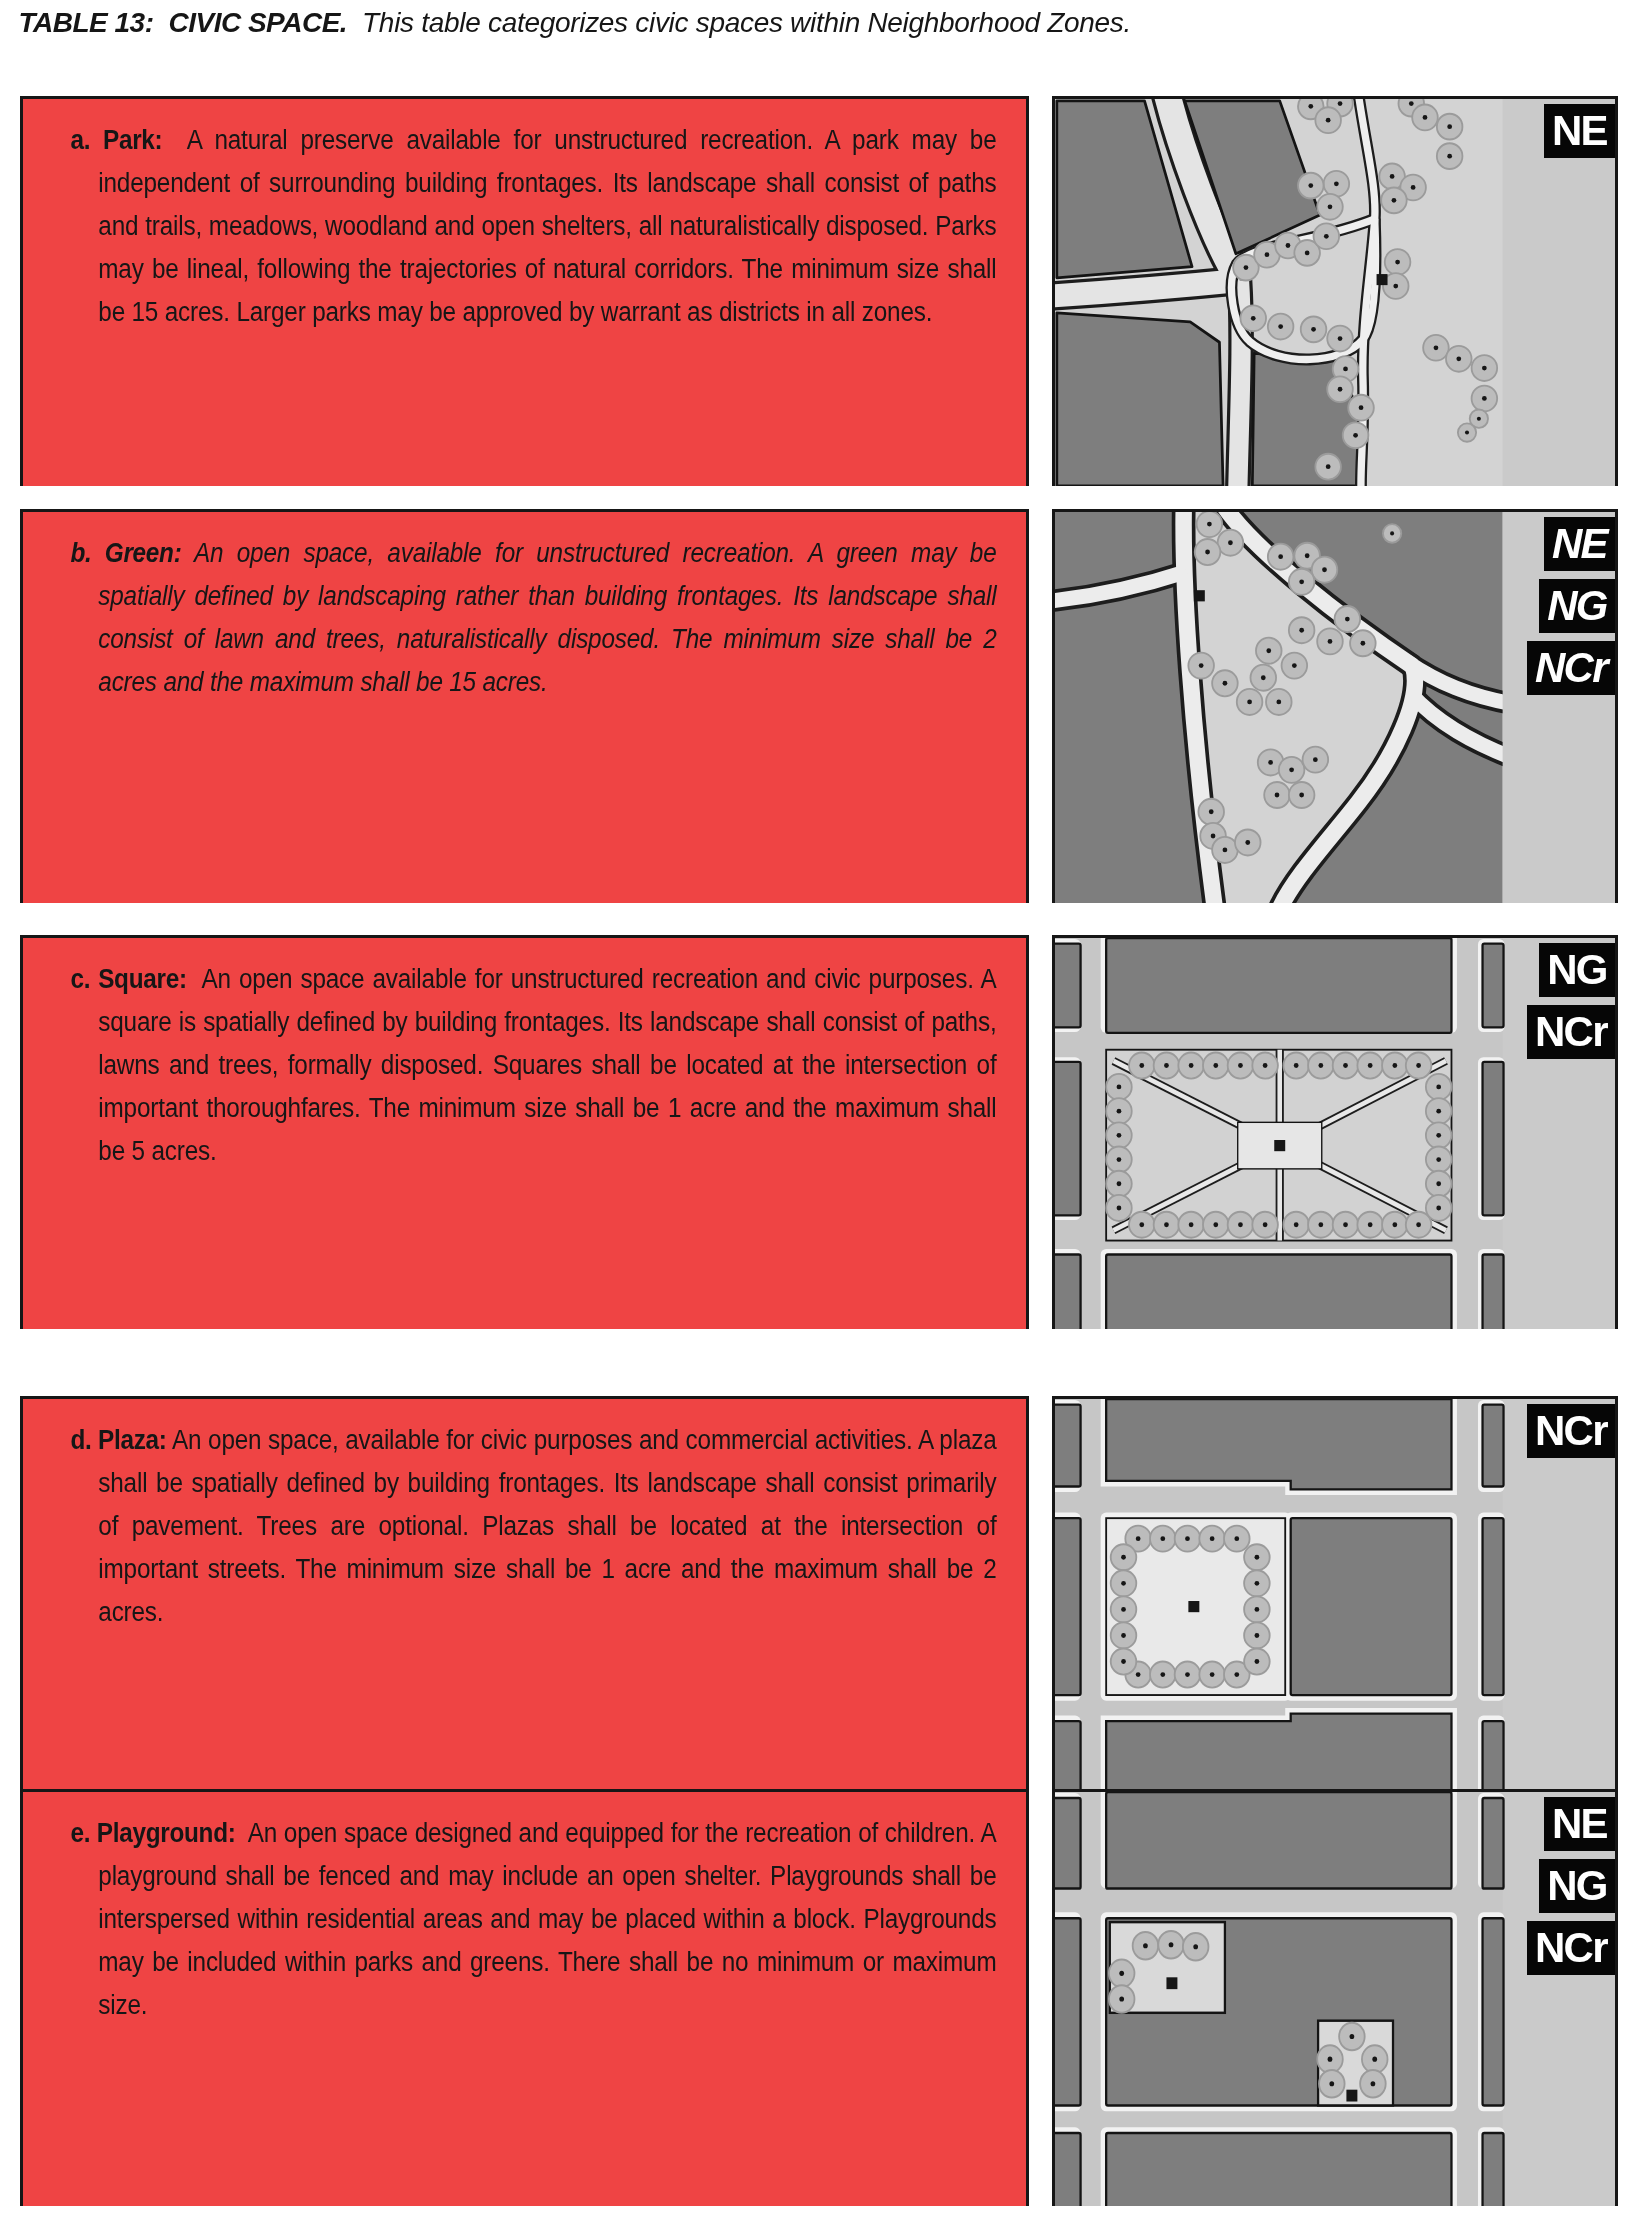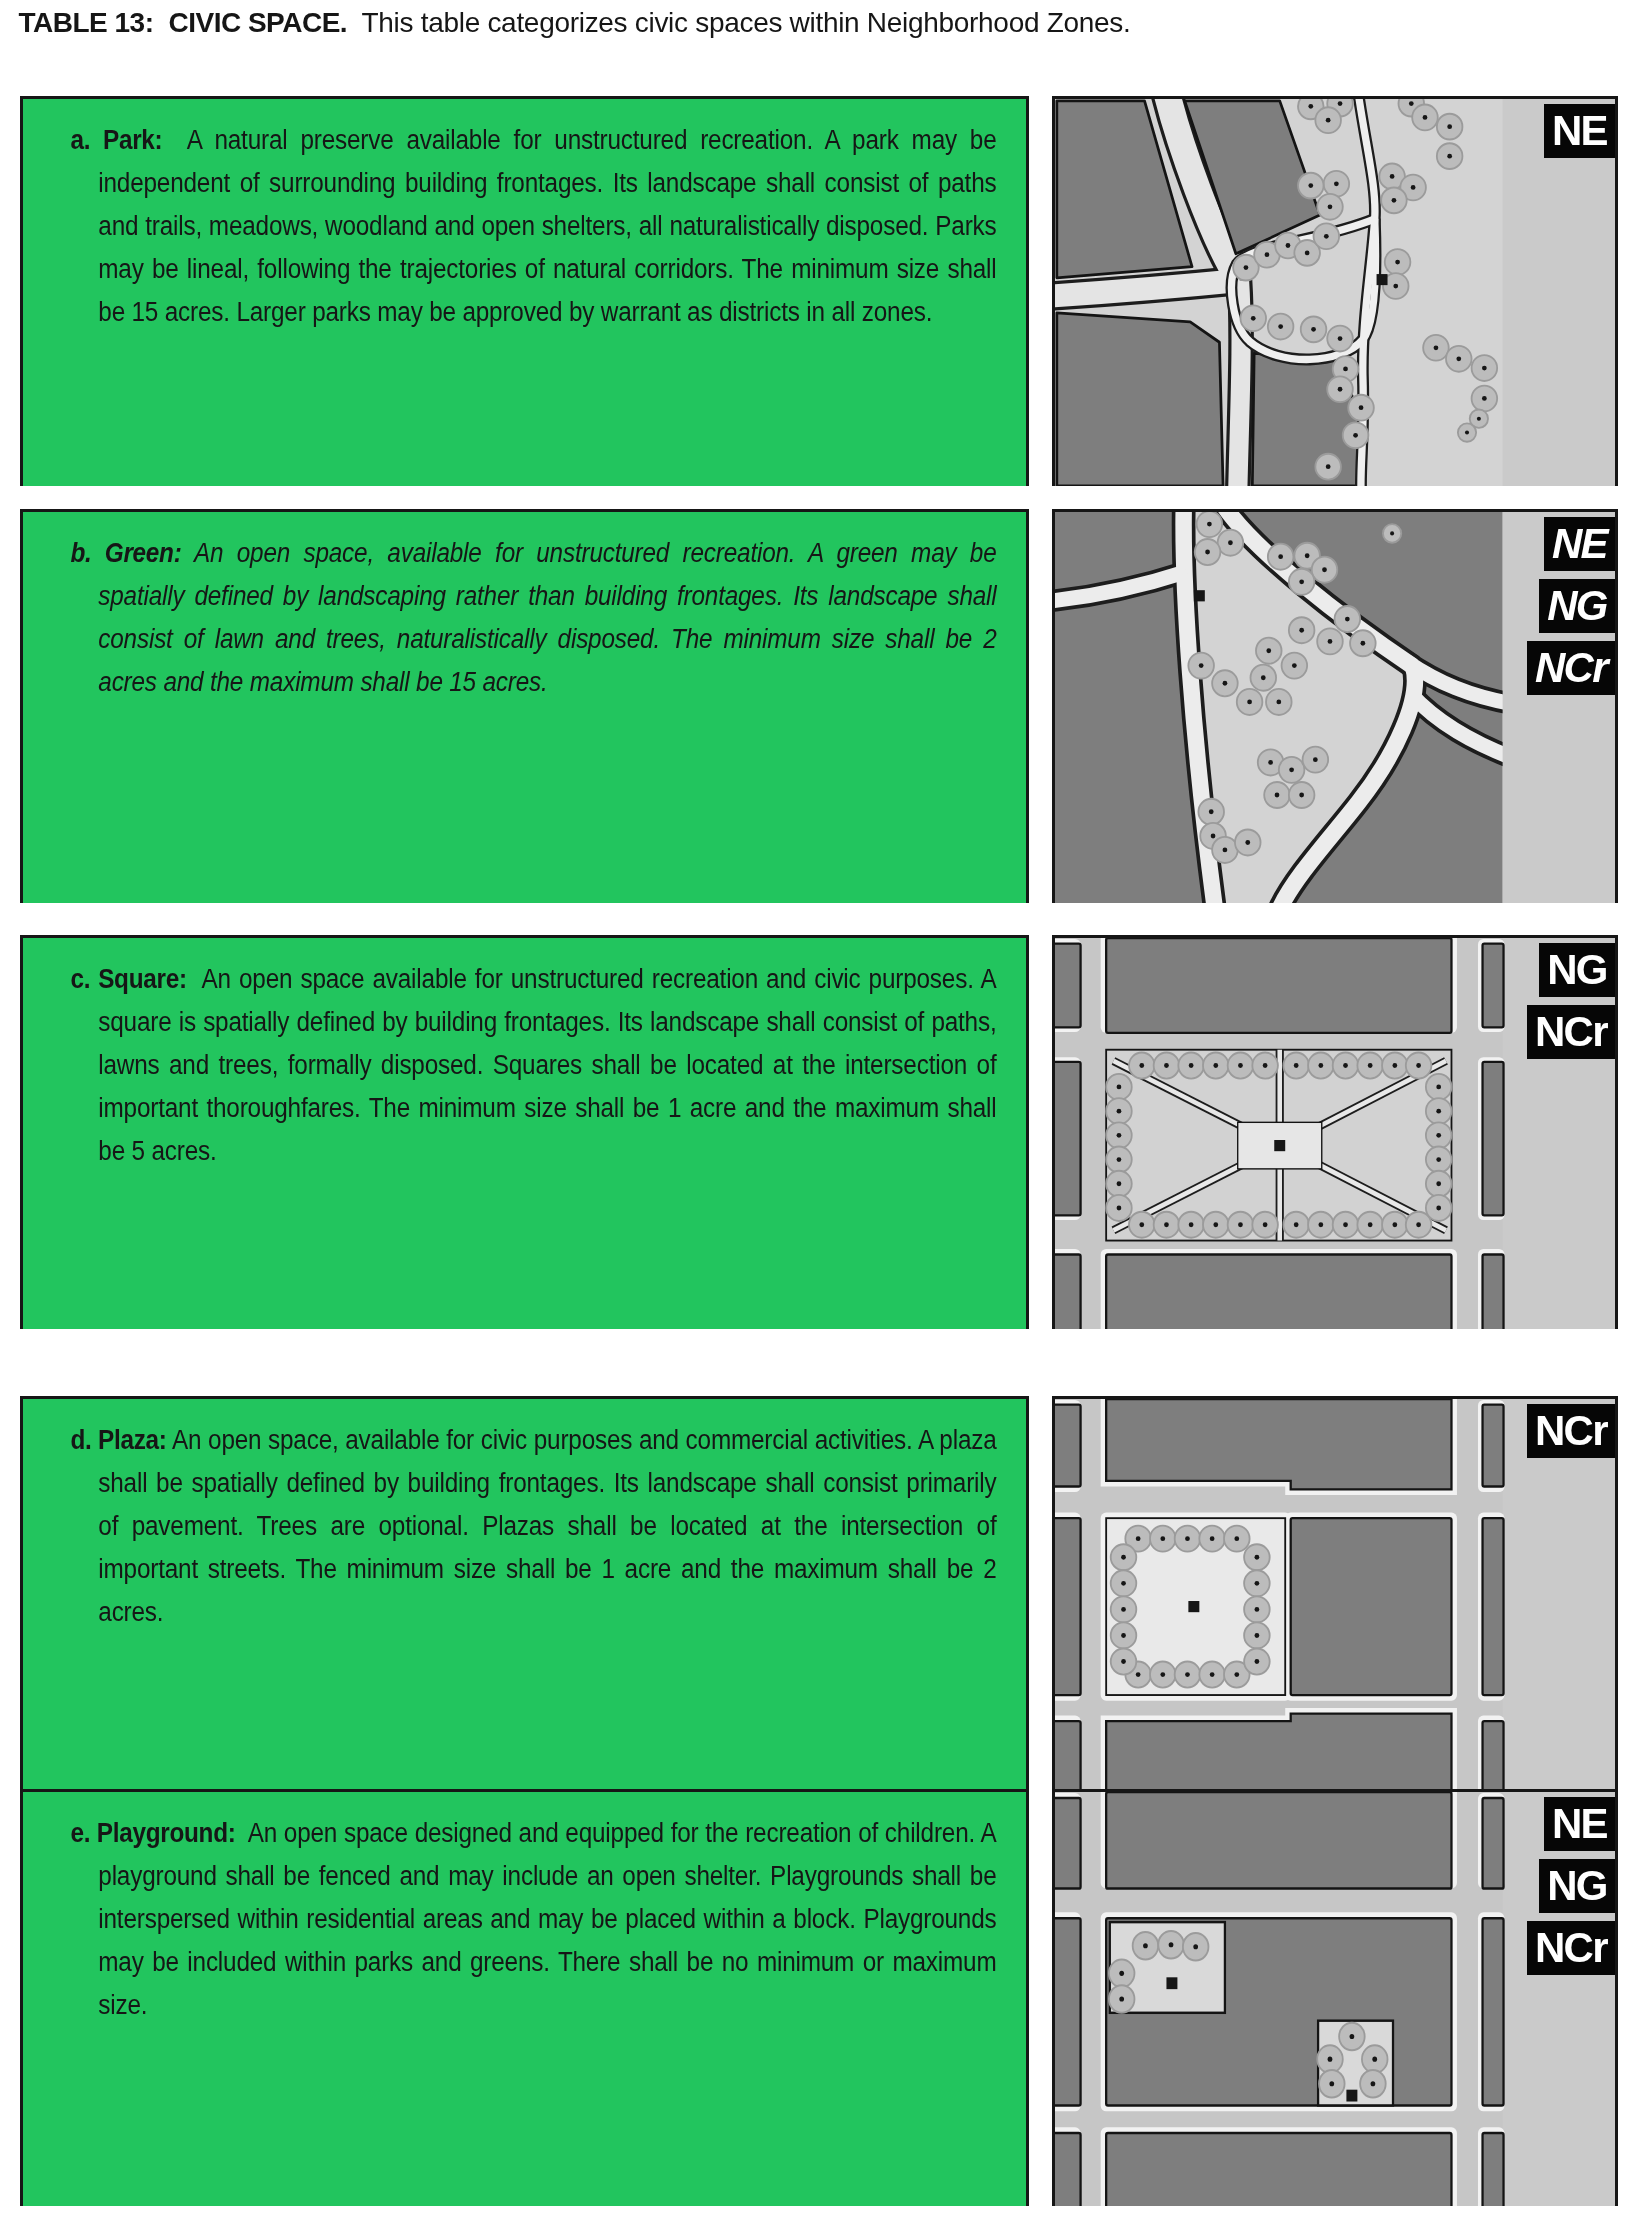--- a/index.html
+++ b/index.html
@@ -1,23 +1,23 @@
 <!DOCTYPE html>
 <html style="font-size:14.8px"><head>
 <meta charset="utf-8">
 <style>
   html,body{margin:0;padding:0;background:#ffffff;}
   #page{position:relative;width:1651px;height:2215px;background:#ffffff;
         font-family:"Liberation Sans",sans-serif;overflow:hidden;}
   #title{position:absolute;top:7.4px;left:18.5px;font-size:28px;color:#161616;
-         letter-spacing:-0.3px;white-space:nowrap;}
+         letter-spacing:-0.3px;white-space:nowrap;font-style:italic;}
   #title b{letter-spacing:-0.5px;}
   .row{position:absolute;left:20px;width:1598px;display:flex;}
   .textcell{box-sizing:border-box;width:1009px;height:100%;
-            background:#22c55e;border:3.7px solid #161616;border-bottom:none;
+            background:#ef4444;border:3.7px solid #161616;border-bottom:none;
             padding:20px 28px 0 24px;overflow:hidden;}
   .desc-scale{width:1055px;transform:scaleX(0.9);transform-origin:0 0;}
   .desc{margin:0;padding-left:57px;text-indent:-31px;text-align:justify;
         font-size:27px;line-height:43px;color:#161616;letter-spacing:-0.2px;}
   .desc b{letter-spacing:-0.3px;}
   .diagram{position:relative;box-sizing:border-box;margin-left:23px;width:566px;height:100%;
            border:3.7px solid #161616;border-bottom:none;background:#d3d3d3;overflow:hidden;}
   .diagram svg{display:block;width:100%;height:100%;}
   .zones{position:absolute;top:4.6px;right:0;display:flex;flex-direction:column;
          align-items:flex-end;gap:8.3px;padding-left:17px;}

